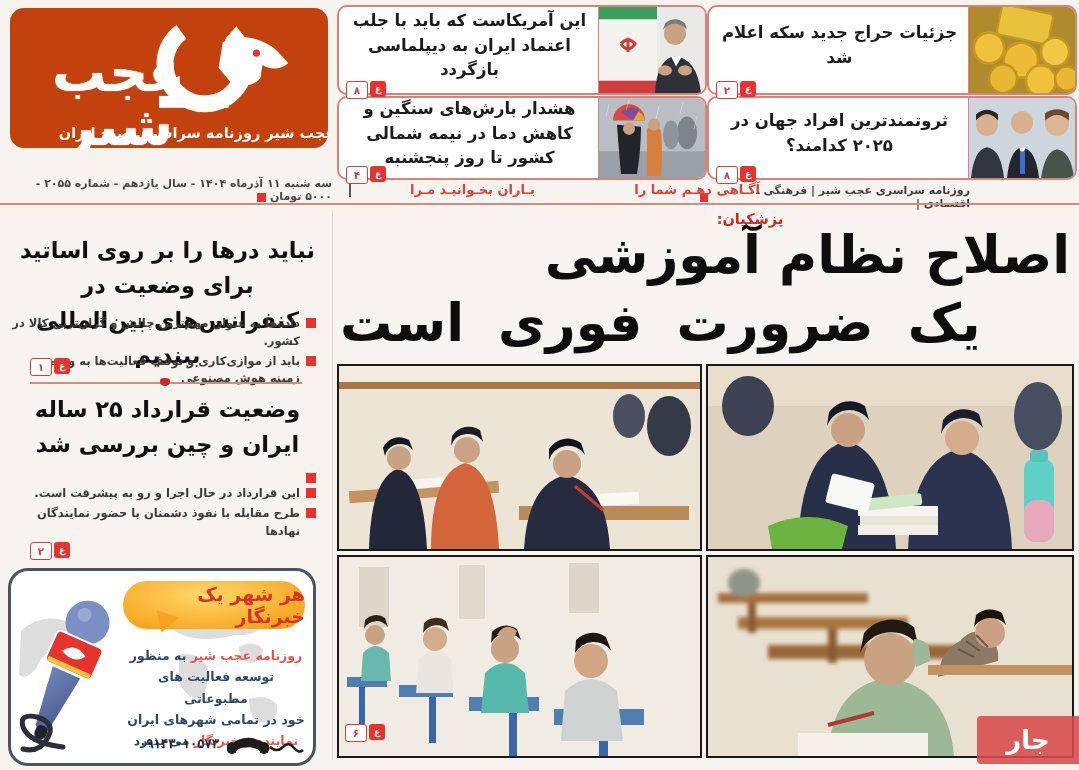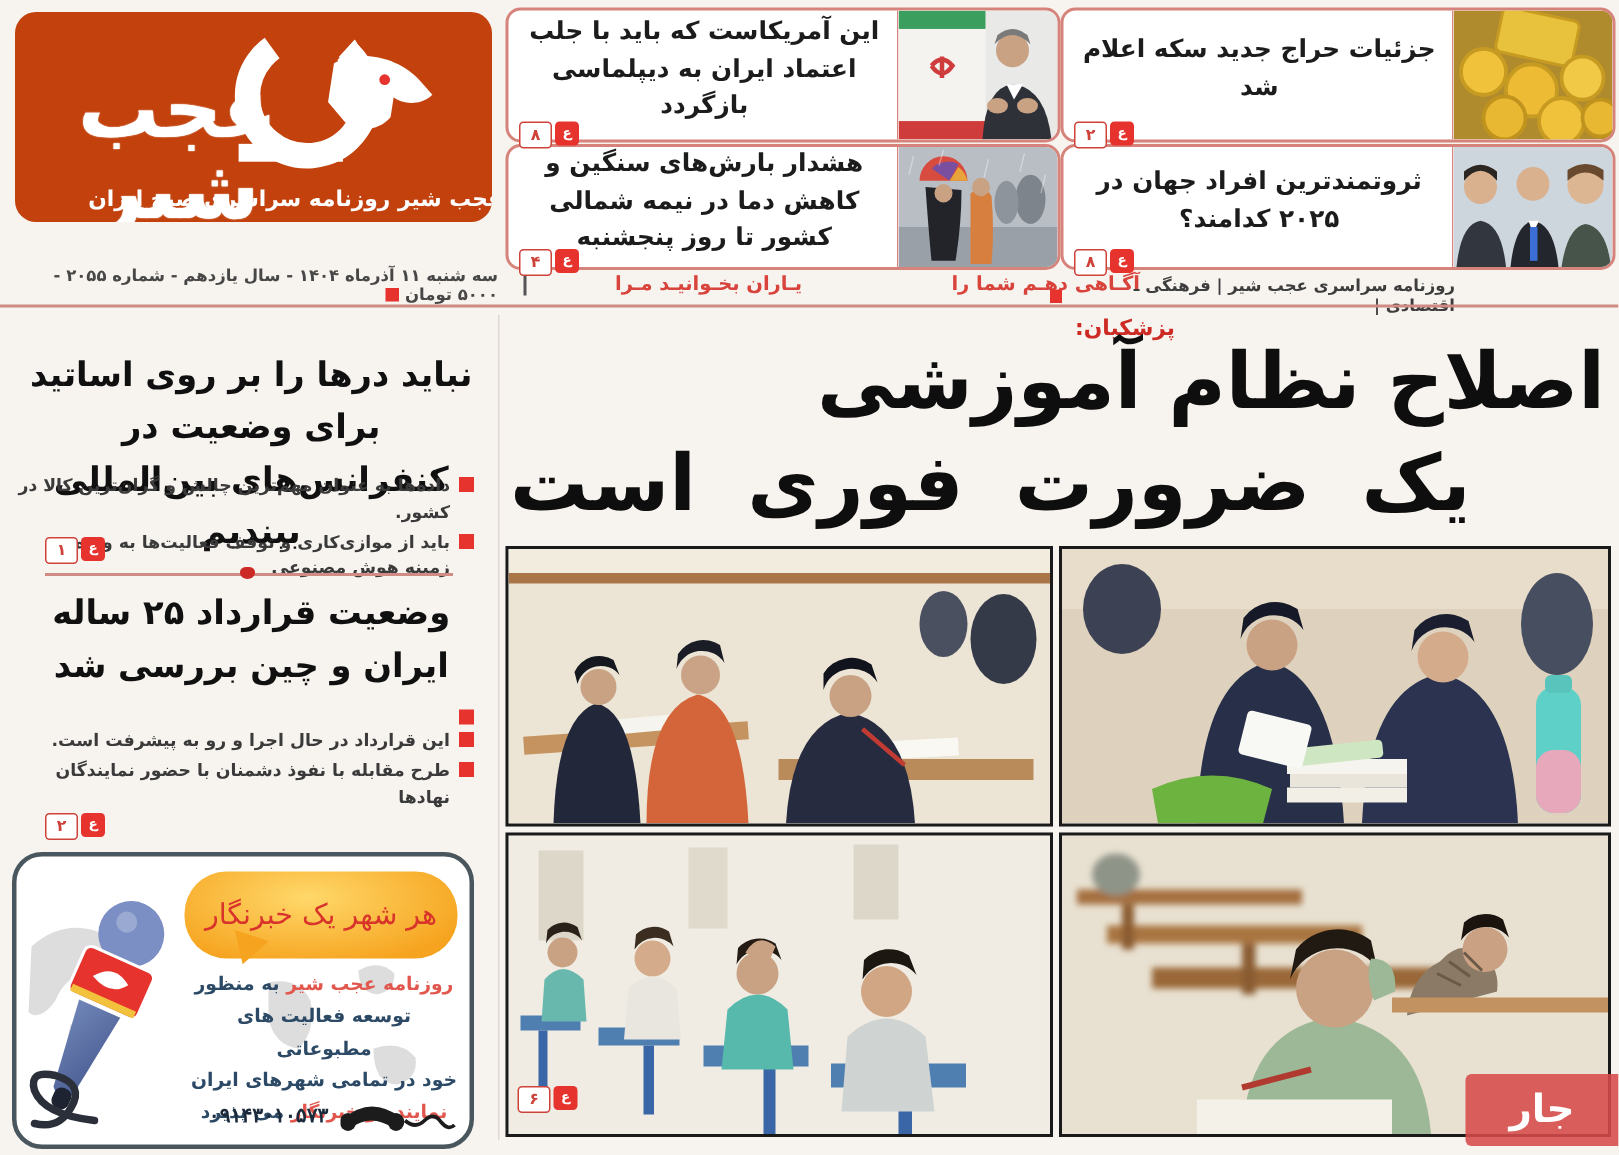--- a/index.html
+++ b/index.html
@@ -60,24 +60,24 @@
   .bullet-row{display:flex;gap:6px;align-items:flex-start;direction:rtl;
     font-size:11.5px;font-weight:bold;color:#3a3a3a;line-height:1.55;margin-bottom:2px;}
   .bullet-sq{width:10px;height:10px;background:#e6332d;margin-top:3px;flex:none;}
   .divider{position:absolute;left:30px;width:272px;height:1.5px;background:#cf8b84;}
   .divider-dot{position:absolute;width:10px;height:8px;background:#cc2b25;border-radius:50% 50% 60% 60%;}
   .lc-badge{position:absolute;display:flex;gap:2px;direction:ltr;}
   
   .ad-box{position:absolute;left:8px;top:568px;width:302px;height:192px;background:#fff;
     border:3px solid #4a565e;border-radius:20px;overflow:hidden;cursor:pointer;}
   .ad-map{position:absolute;inset:0;}
-  .ad-bubble{position:absolute;right:8px;top:10px;width:182px;height:58px;
+  .ad-bubble{position:absolute;right:8px;top:10px;width:182px;height:48px;
     background:radial-gradient(ellipse at 45% 30%,#ffd86a,#f6a41f 80%);
     border-radius:28px;display:flex;align-items:center;justify-content:center;
-    color:#d8342c;font-size:19px;font-weight:400;direction:rtl;z-index:3;}
+    color:#d8342c;font-size:19px;font-weight:700;direction:rtl;z-index:3;}
   .ad-bubble:after{content:"";position:absolute;left:28px;bottom:-16px;width:0;height:0;
     border:12px solid transparent;border-top:20px solid #f6a41f;transform:rotate(18deg);}
   .ad-mic{position:absolute;left:0px;top:26px;width:150px;height:164px;z-index:2;}
   .ad-text{position:absolute;right:8px;top:74px;width:178px;direction:rtl;text-align:center;
     font-size:12.5px;font-weight:bold;color:#2c4a66;line-height:1.7;z-index:3;}
   .ad-red{color:#e2574d;}
   .ad-phone-row{position:absolute;right:8px;bottom:9px;display:flex;direction:ltr;
     align-items:center;gap:8px;z-index:3;font-family:Liberation Serif, serif;}
   .ad-phone{font-size:13.5px;font-weight:900;color:#1a2a3a;letter-spacing:1px;}
   

